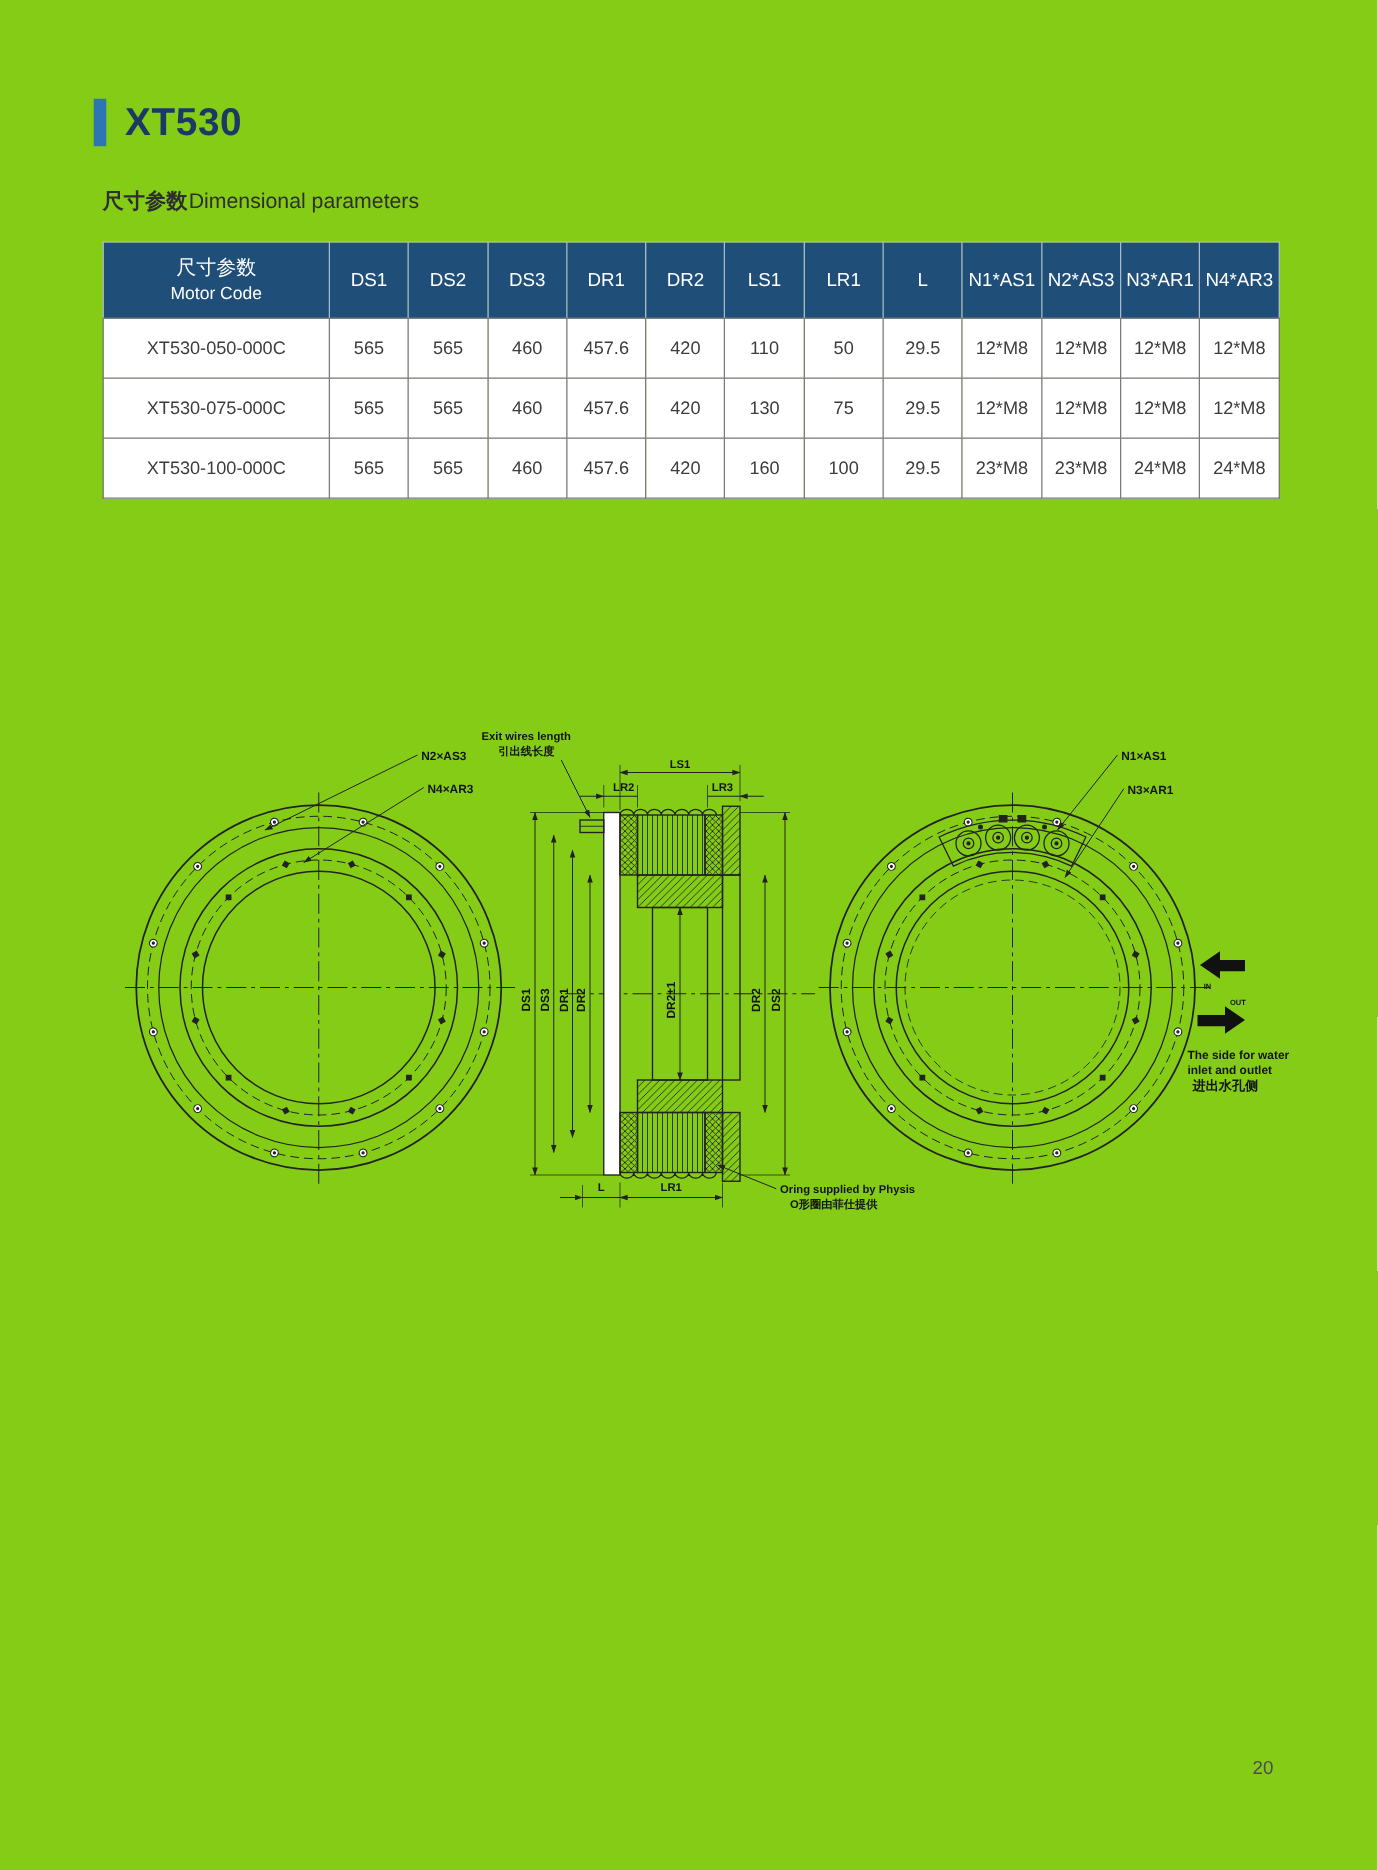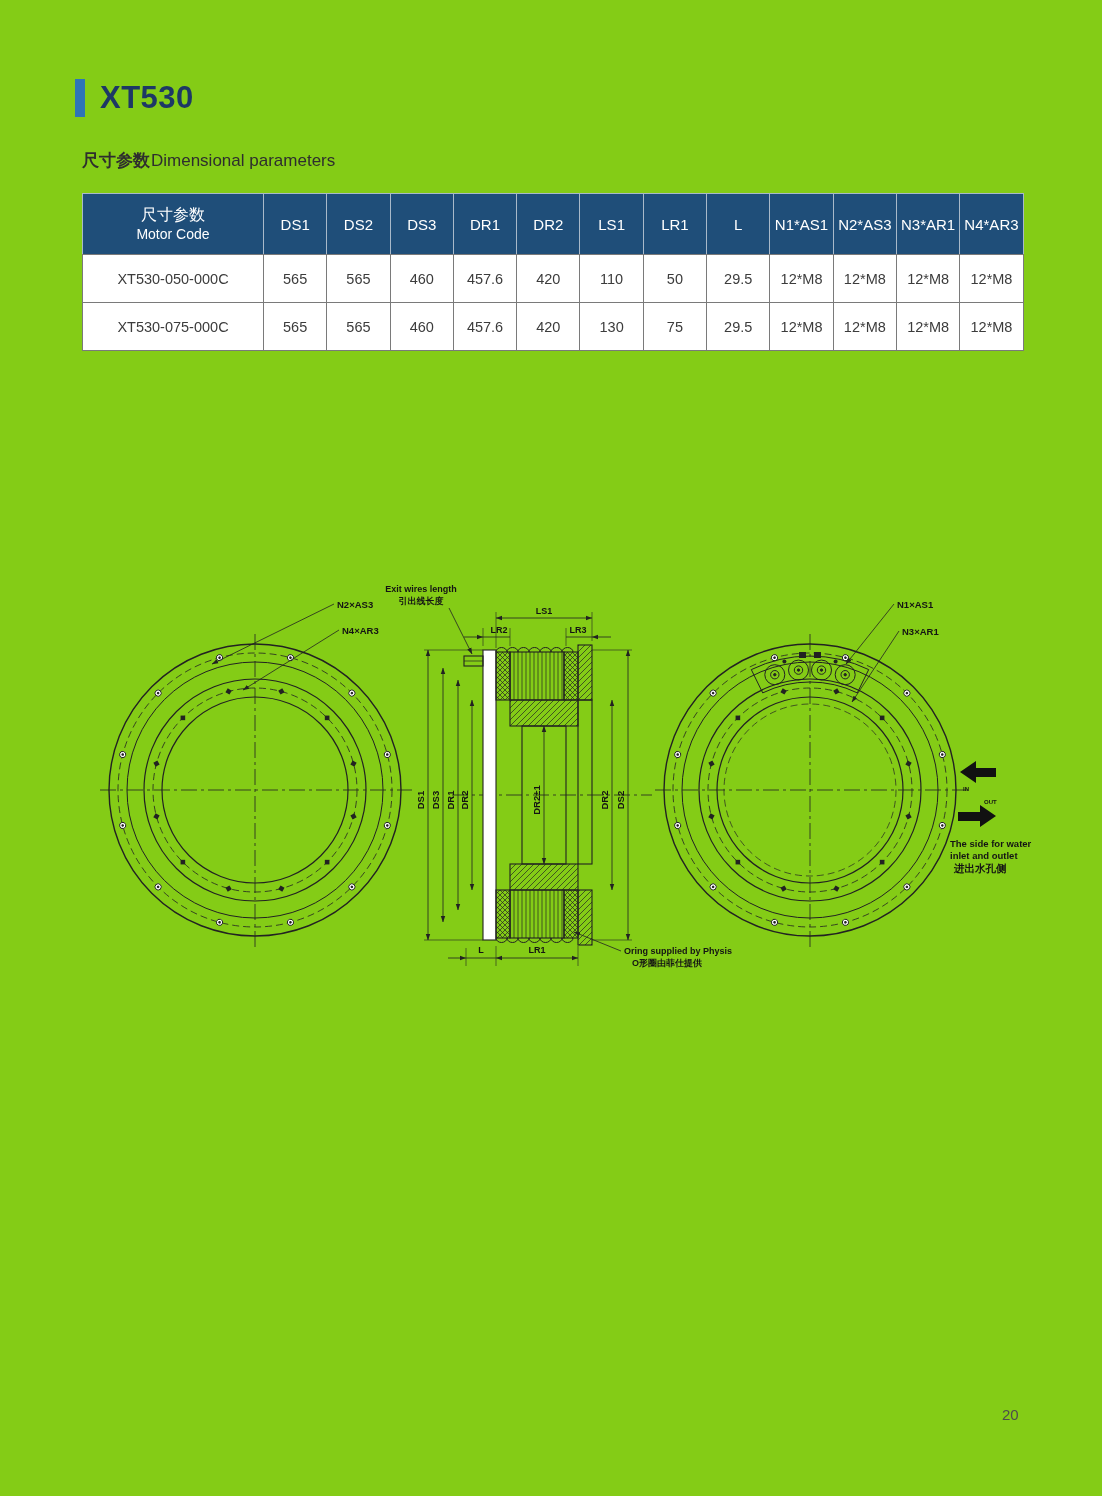--- a/index.html
+++ b/index.html
@@ -103,20 +103,35 @@
         <td>460</td>
         <td>457.6</td>
         <td>420</td>
         <td>130</td>
         <td>75</td>
         <td>29.5</td>
         <td>12*M8</td>
         <td>12*M8</td>
         <td>12*M8</td>
         <td>12*M8</td>
+      </tr>
+      <tr>
+        <td>XT530-100-000C</td>
+        <td>565</td>
+        <td>565</td>
+        <td>460</td>
+        <td>457.6</td>
+        <td>420</td>
+        <td>160</td>
+        <td>100</td>
+        <td>29.5</td>
+        <td>23*M8</td>
+        <td>23*M8</td>
+        <td>24*M8</td>
+        <td>24*M8</td>
       </tr>
     </tbody>
   </table>
 
   <svg class="drawing" width="1102" height="480" viewBox="0 552 1102 480">
     <defs>
       <marker id="arr" viewBox="0 0 10 10" refX="9.5" refY="5" markerWidth="8" markerHeight="8" orient="auto-start-reverse">
         <path d="M0 1.5 L10 5 L0 8.5 Z" fill="#222"></path>
       </marker>
       <pattern id="pv" width="4" height="4" patternUnits="userSpaceOnUse">

